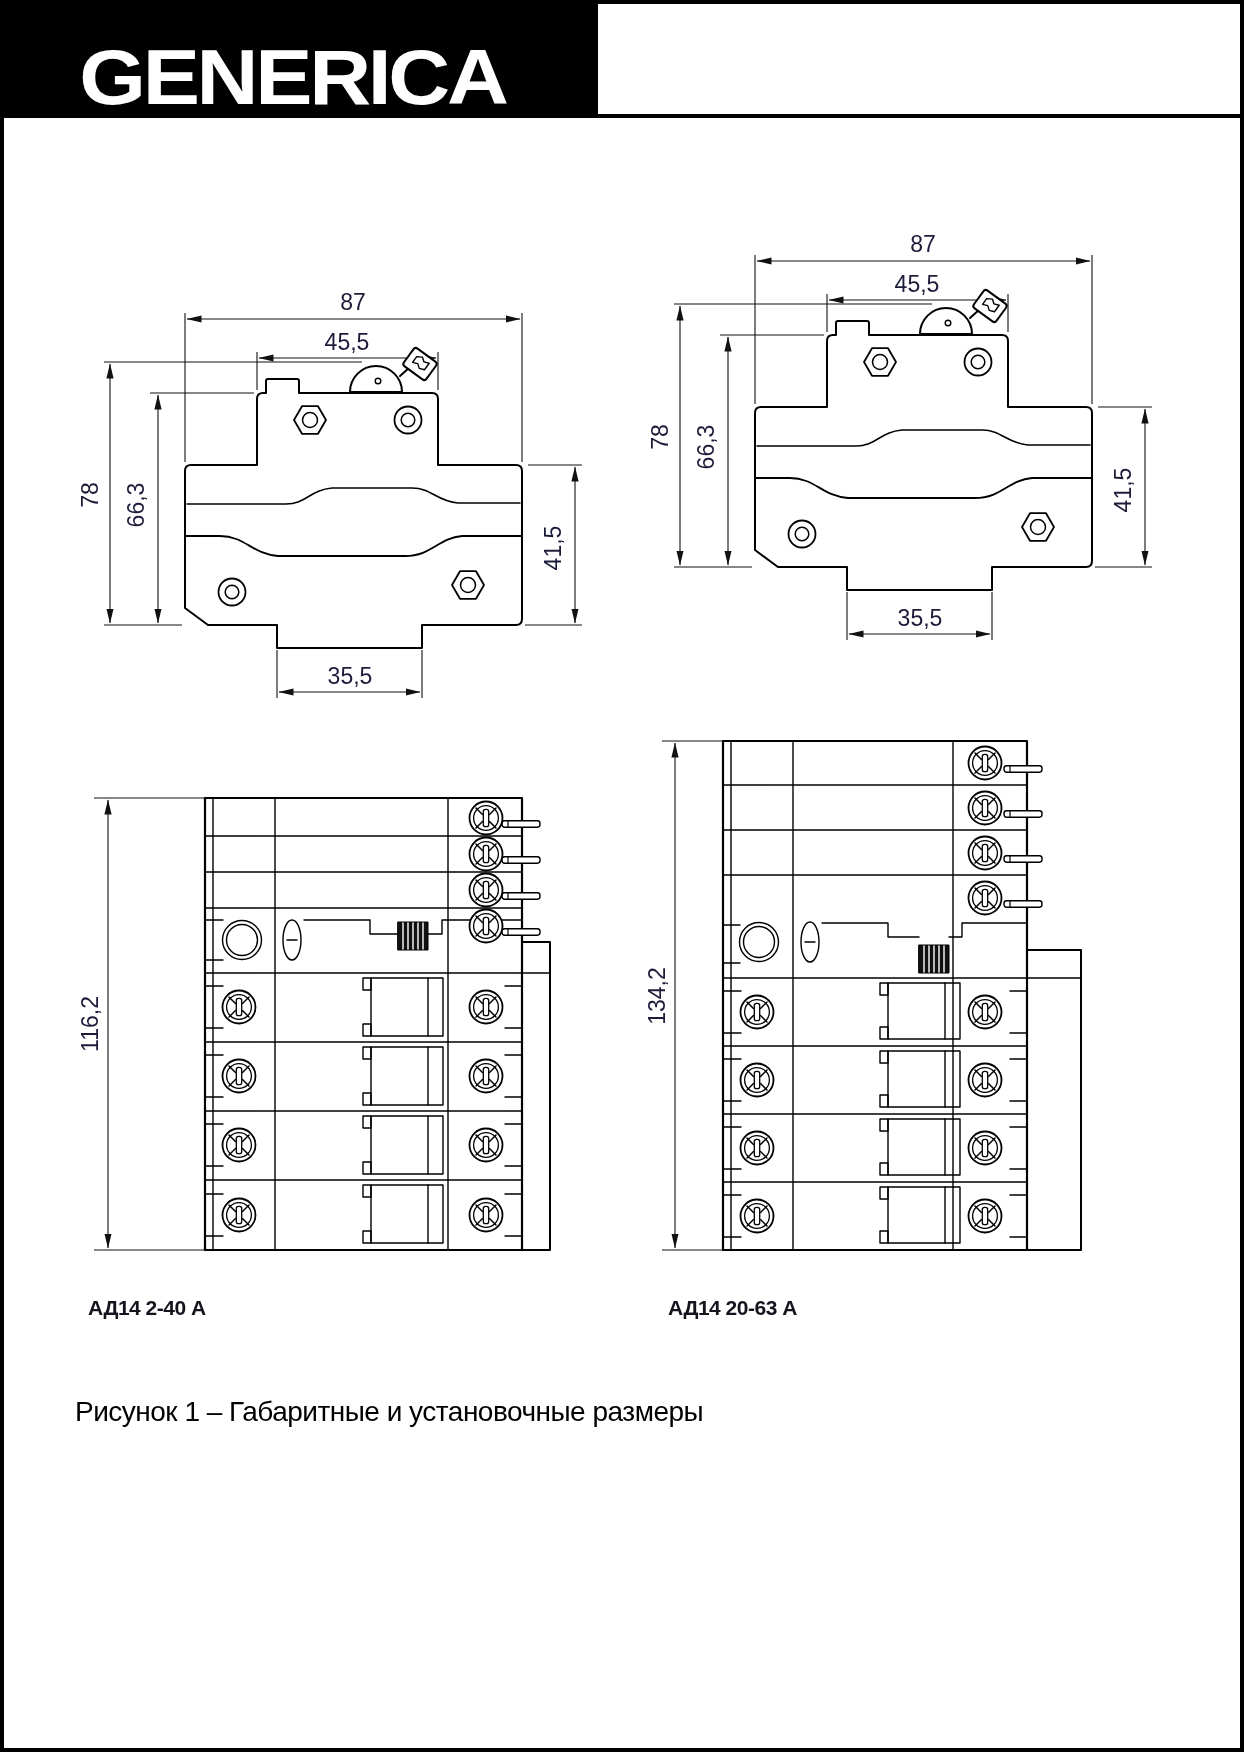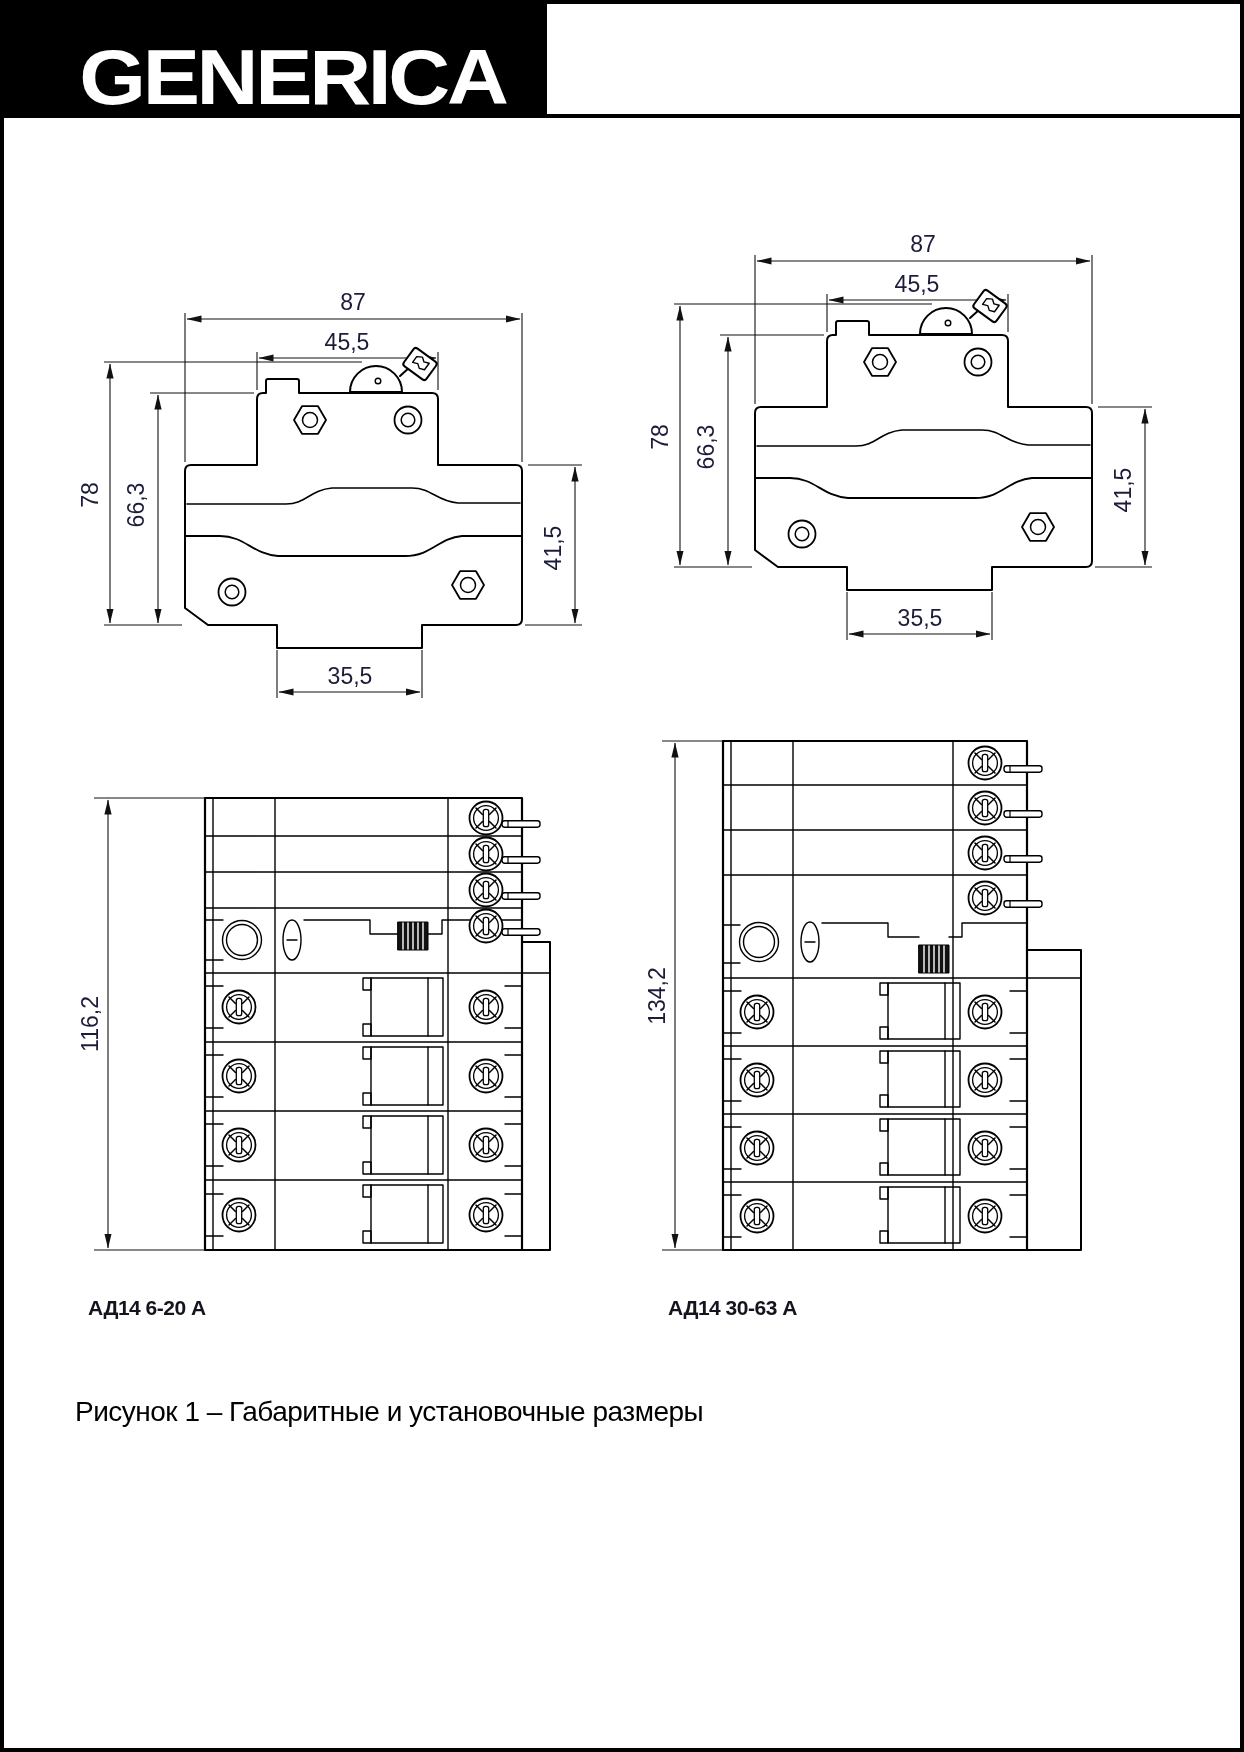--- a/index.html
+++ b/index.html
@@ -2,21 +2,21 @@
 <html><head>
 <meta charset="utf-8">
 <style>
   html,body{margin:0;padding:0;background:#e8e8e8;}
   .page{
     position:relative;width:1244px;height:1752px;background:#fff;
     font-family:"Liberation Sans",sans-serif;overflow:hidden;margin:0 auto;
   }
   .frame{position:absolute;inset:0;border:4px solid #000;pointer-events:none;z-index:5;}
   .logo-band{
-    position:absolute;left:0;top:0;width:547px;height:114px;background:#000;
+    position:absolute;left:0;top:0;width:598px;height:114px;background:#000;
     display:flex;align-items:flex-end;z-index:2;
   }
   .logo-text{
     display:inline-block;color:#fff;font-weight:700;font-size:78px;line-height:0.92;
     letter-spacing:-3px;padding-left:72px;transform:scaleX(1.10);transform-origin:left bottom;
     white-space:nowrap;
   }
   .header-rule{position:absolute;left:0;top:114px;width:1244px;height:4px;background:#000;z-index:2;}
   .svgbox{position:absolute;}
   .dimline{stroke:#111;stroke-width:1.1;fill:none;}
@@ -301,17 +301,17 @@
         <use href="#scrF" transform="translate(337,277)"></use>
       <use href="#scrF" transform="translate(109,345)"></use>
         <use href="#scrF" transform="translate(337,345)"></use>
       <use href="#scrF" transform="translate(109,413)"></use>
         <use href="#scrF" transform="translate(337,413)"></use>
       <use href="#scrF" transform="translate(109,481)"></use>
         <use href="#scrF" transform="translate(337,481)"></use>
     </g>
   </svg>
 
-  <div class="cap" style="left:88px;top:1296px">АД14 6-20 А</div>
-  <div class="cap" style="left:668px;top:1296px">АД14 30-63 А</div>
+  <div class="cap" style="left:88px;top:1296px">АД14 2-40 А</div>
+  <div class="cap" style="left:668px;top:1296px">АД14 20-63 А</div>
 
   <div class="figcap">Рисунок 1 – Габаритные и установочные размеры</div>
 </div>
 
 </body></html>

